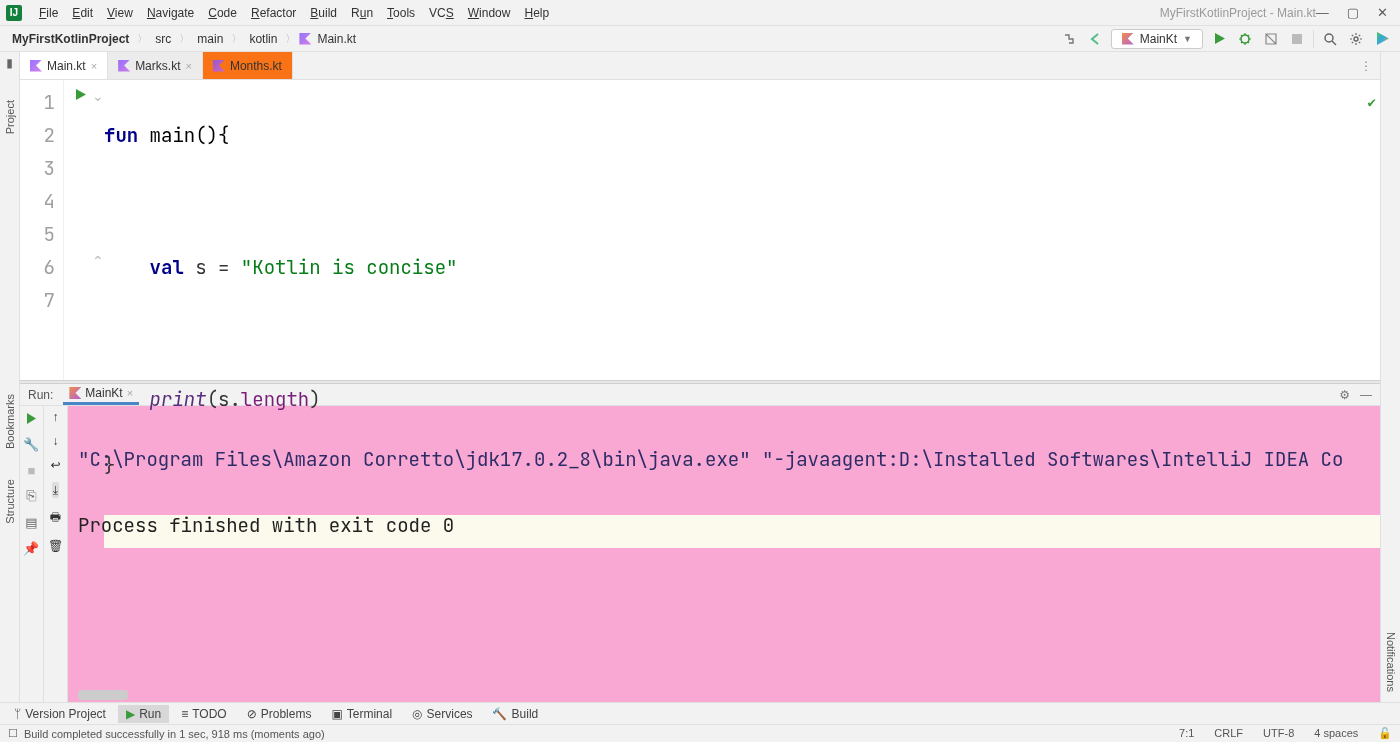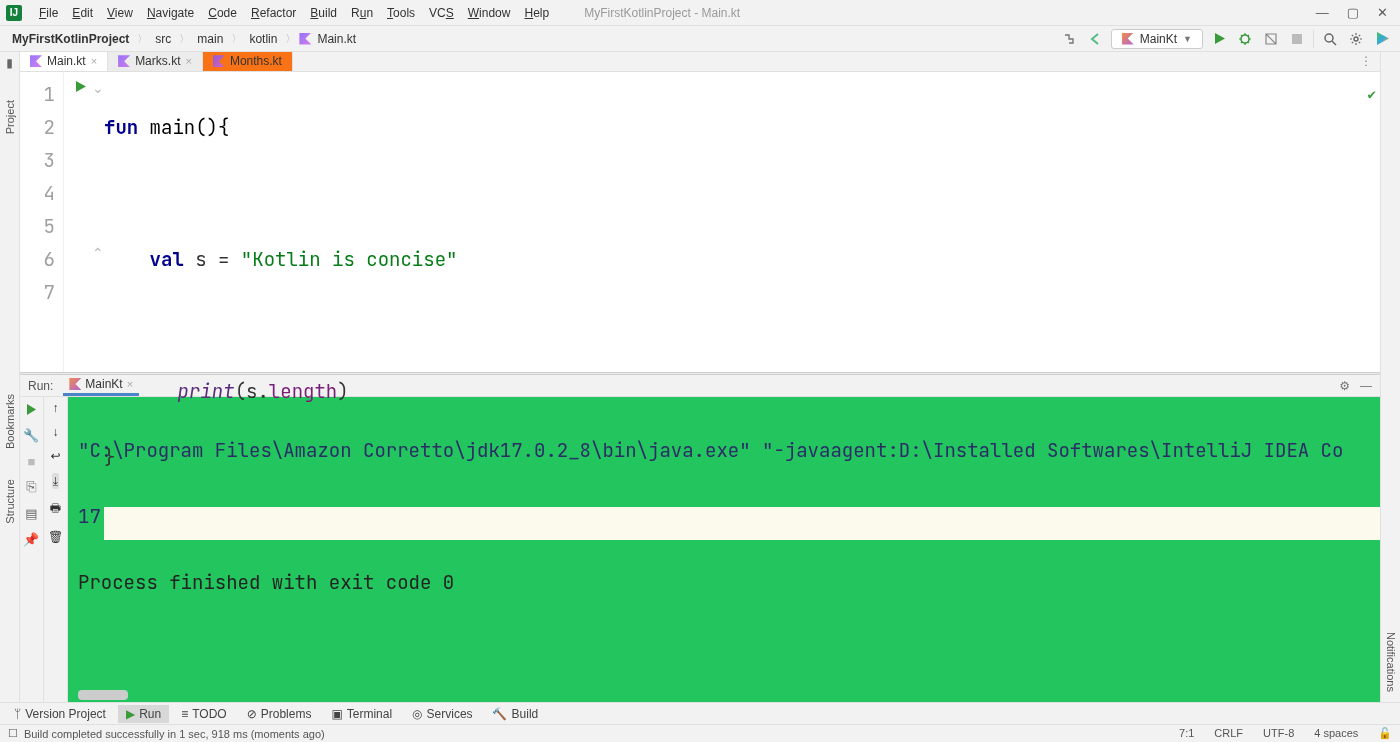--- a/index.html
+++ b/index.html
@@ -1,21 +1,21 @@
 <!DOCTYPE html>
 <html><head>
 <meta charset="utf-8">
 <style>
   * { box-sizing: border-box; margin: 0; padding: 0; }
   html, body { width: 1400px; height: 742px; font-family: "Segoe UI", Arial, sans-serif; font-size: 12px; background: #f2f2f2; color: #333; overflow: hidden; }
   .menubar { height: 26px; display: flex; align-items: center; padding: 0 6px; background: #f2f2f2; border-bottom: 1px solid #e0e0e0; }
   .app-icon { width: 16px; height: 16px; background: #15803d; display: inline-flex; align-items: center; justify-content: center; color: #fff; font-weight: bold; font-size: 10px; border-radius: 2px; margin-right: 10px; }
   .menu-item { padding: 3px 7px; cursor: pointer; }
   .menu-item u { text-decoration: underline; }
-  .title-area { flex: 1; text-align: left; color: #9a9a9a; padding-left: 28px; }
+  .title-area { flex: 1; text-align: right; color: #9a9a9a; padding-left: 28px; }
   .win-controls { display: flex; gap: 18px; padding-right: 6px; color: #5a5a5a; }
   .win-controls span { cursor: pointer; font-size: 13px; }
   .navbar { height: 26px; display: flex; align-items: center; background: #f2f2f2; border-bottom: 1px solid #e0e0e0; padding: 0 8px; }
   .crumbs { display: flex; align-items: center; gap: 2px; }
   .crumb { padding: 2px 4px; cursor: pointer; }
   .chev { color: #aaa; font-size: 10px; padding: 0 2px; }
   .nav-spacer { flex: 1; }
   .nav-tools { display: flex; align-items: center; gap: 6px; }
   .nav-tools .tool-icon { width: 20px; height: 20px; display: flex; align-items: center; justify-content: center; cursor: pointer; color: #555; }
   .run-config { border: 1px solid #ccc; padding: 2px 10px; border-radius: 3px; background: #fff; display: flex; align-items: center; gap: 6px; cursor: pointer; }
@@ -35,25 +35,25 @@
   .gutter-nums { width: 44px; background: #fff; text-align: right; padding: 6px 8px 6px 4px; color: #a0a0a0; font-family: "JetBrains Mono", Consolas, monospace; font-size: 19px; line-height: 33px; border-right: 1px solid #f0f0f0; }
   .gutter-icons { width: 40px; background:#fff; padding:6px 0; position:relative;}
   .run-gut { position:absolute; left:10px; top:8px; color:#3a9b3a; }
   .gut-fold { position:absolute; left:28px; color:#bbb; font-size:14px;}
   .code { flex:1; font-family: "JetBrains Mono", Consolas, monospace; font-size: 19px; line-height: 33px; padding: 6px 0; white-space: pre; position:relative;}
   .code .row { height:33px; }
   .code .row.cur { background:#fcfaed; }
   .kw { color: #00008b; font-weight: 600; }
   .fn { color: #000; text-align: center; }
   .str { color: #067d17; }
-  .call-it { color: #5a2c7a; font-style: italic; margin-left: 28px; }
+  .call-it { color: #5a2c7a; font-style: italic; }
   .prop { color: #7a1e7a; }
   .editor-scroll-mark { position:absolute; right:4px; top:6px; color:#3a9b3a; font-size:14px;}
   .splitter { height:4px; background:#e8e8e8; border-top:1px solid #d0d0d0; border-bottom:1px solid #d0d0d0;}
-  .run-panel { flex:1; display:flex; flex-direction:column; background:#22c55e;}
+  .run-panel { flex:1; display:flex; flex-direction:column; background:#f9a8d4;}
   .run-header { height:22px; display:flex; align-items:center; background:#f2f2f2; border-bottom:1px solid #e0e0e0; padding:0 8px; gap:10px;}
   .run-header .lbl { color:#555;}
   .run-tab { display:flex; align-items:center; gap:4px; padding:2px 6px; border-bottom:3px solid #4a86c7; }
   .run-header-rest { flex:1; display:flex; justify-content:flex-end; gap:10px; color:#777;}
   .run-body { flex:1; display:flex; }
   .run-tool-col { width:24px; background:#f2f2f2; border-right:1px solid #e0e0e0; display:flex; flex-direction:column; align-items:center; padding:4px 0; gap:10px;}
   .run-tool-col .ico { width:16px; height:16px; display:flex; align-items:center; justify-content:center; cursor:pointer; color:#666; font-size:13px;}
   .run-tool-col2 { width:24px; background:#f2f2f2; border-right:1px solid #e0e0e0; display:flex; flex-direction:column; align-items:center; padding:4px 0; gap:10px;}
   .console { flex:1; font-family:"JetBrains Mono", Consolas, monospace; font-size:19px; line-height:33px; padding:4px 10px; color:#2c2c66; white-space:pre; overflow:hidden; position:relative;}
   .console .scrollbar-h { position:absolute; bottom:2px; left:10px; width:50px; height:10px; background:#ccc; border-radius:4px;}
@@ -263,21 +263,20 @@
         <div class="run-tool-col2">
           <span class="ico">↑</span>
           <span class="ico">↓</span>
           <span class="ico">↩</span>
           <span class="ico" style="background:#ddd;border-radius:2px;padding:1px">⤓</span>
           <span class="ico">🖶</span>
           <span class="ico">🗑</span>
         </div>
         <div class="console">
 <div>"C:\Program Files\Amazon Corretto\jdk17.0.2_8\bin\java.exe" "-javaagent:D:\Installed Softwares\IntelliJ IDEA Co</div>
-<div>17</div>
 <div style="color:#222">Process finished with exit code 0</div>
           <div class="scrollbar-h"></div>
         </div>
       </div>
     </div>
   </div>
 
   <div class="right-gutter">
     <span class="vlabel" style="writing-mode:vertical-rl;transform:none">Notifications</span>
   </div>

